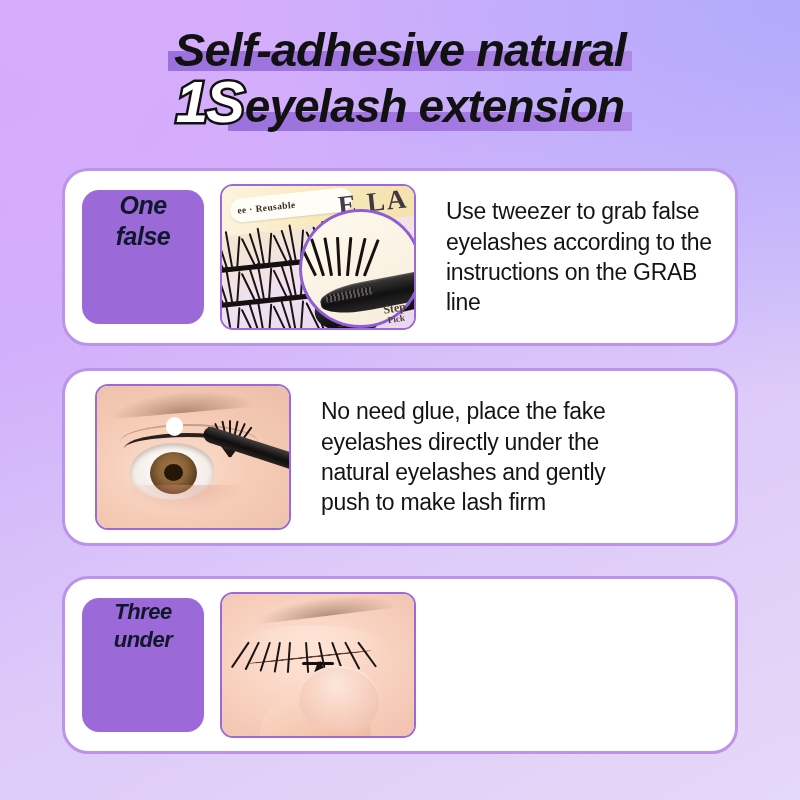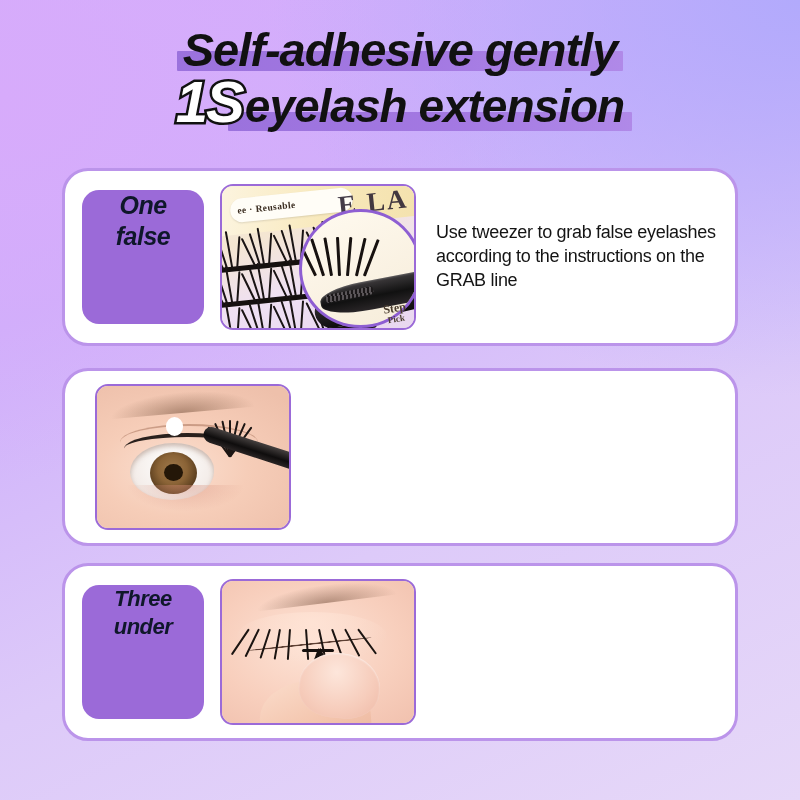--- a/index.html
+++ b/index.html
@@ -40,41 +40,41 @@
   }
 
   
   .card {
     position:absolute; left:62px; width:676px; height:178px;
     background:#fff; border:3px solid #bb94ea; border-radius:26px;
     display:flex; align-items:center; padding:0 14px;
   }
   #card1 { top:168px; }
   #card2 { top:368px; }
-  #card3 { top:563px; }
+  #card3 { top:576px; }
 
   .badge {
     width:122px; height:134px; flex:0 0 122px;
     background:#9b6ad8; border-radius:17px;
     display:flex; flex-direction:column; align-items:center; justify-content:flex-start;
     color:#0f172a; font-weight:bold; font-style:italic;
     font-size:25px; line-height:1.25; letter-spacing:-0.5px;
     margin-left:3px;
   }
   .badge.small { font-size:22px; }
 
   .photo {
     width:196px; height:146px; flex:0 0 196px; margin-left:16px;
     border:2px solid #9b6ad8; border-radius:13px;
     overflow:hidden; position:relative; background:#f4eee6;
   }
 
   .desc {
-    margin-left:20px; color:#141414;
-    font-size:18px; line-height:1.32; letter-spacing:-0.3px;
+    margin-left:30px; color:#141414;
+    font-size:23px; line-height:1.32; letter-spacing:-0.3px;
     max-width:318px;
   }
 
   
   .p1-bg { position:absolute; inset:0;
     background:linear-gradient(160deg,#f7efe0 0%,#f4e6d2 30%,#efe0f3 62%,#e9d7ef 100%); }
   .p1-band { position:absolute; left:-10%; top:-6%; width:130%; height:34%;
     background:linear-gradient(100deg,#fdf6e6 0%,#f8e9bc 48%,#f2dfa8 100%);
     transform:rotate(-6deg); }
   .p1-pill { position:absolute; left:4%; top:5%; width:64%; height:17%;
@@ -180,21 +180,21 @@
     background:radial-gradient(ellipse at 45% 30%, #fde6db 0%, #f6ccbb 60%, #eeb9a5 100%);
     border-radius:50% 50% 42% 42%; transform:rotate(6deg);
     box-shadow:inset 0 1px 2px rgba(255,255,255,.6); }
 </style>
 </head>
 <body>
 
 <div class="title-block">
   <div class="t-line l1">
     <span class="hl"></span>
-    <span class="t-txt">Self-adhesive gently</span>
+    <span class="t-txt">Self-adhesive natural</span>
   </div>
   <br>
   <div class="t-line l2">
     <span class="hl"></span>
     <span class="big-s">1S</span><span class="t-txt t-one">eyelash extension</span>
   </div>
 </div>
 
 <div class="card" id="card1">
   <div class="badge">
@@ -316,20 +316,21 @@
       <span style="transform:rotate(-24deg)"></span>
       <span style="transform:rotate(-12deg)"></span>
       <span style="transform:rotate(0deg)"></span>
       <span style="transform:rotate(12deg)"></span>
       <span style="transform:rotate(24deg)"></span>
       <span style="transform:rotate(36deg)"></span>
     </div>
     <div class="tw2"></div>
     <div class="undershade"></div>
   </div>
+  <div class="desc">No need glue, place the fake eyelashes directly under the natural eyelashes and gently push to make lash firm</div>
 </div>
 
 <div class="card" id="card3">
   <div class="badge small">
     <span>Three</span>
     <span>under</span>
   </div>
   <div class="photo">
     <div class="p3-bg"></div>
     <div class="brow3"></div>

